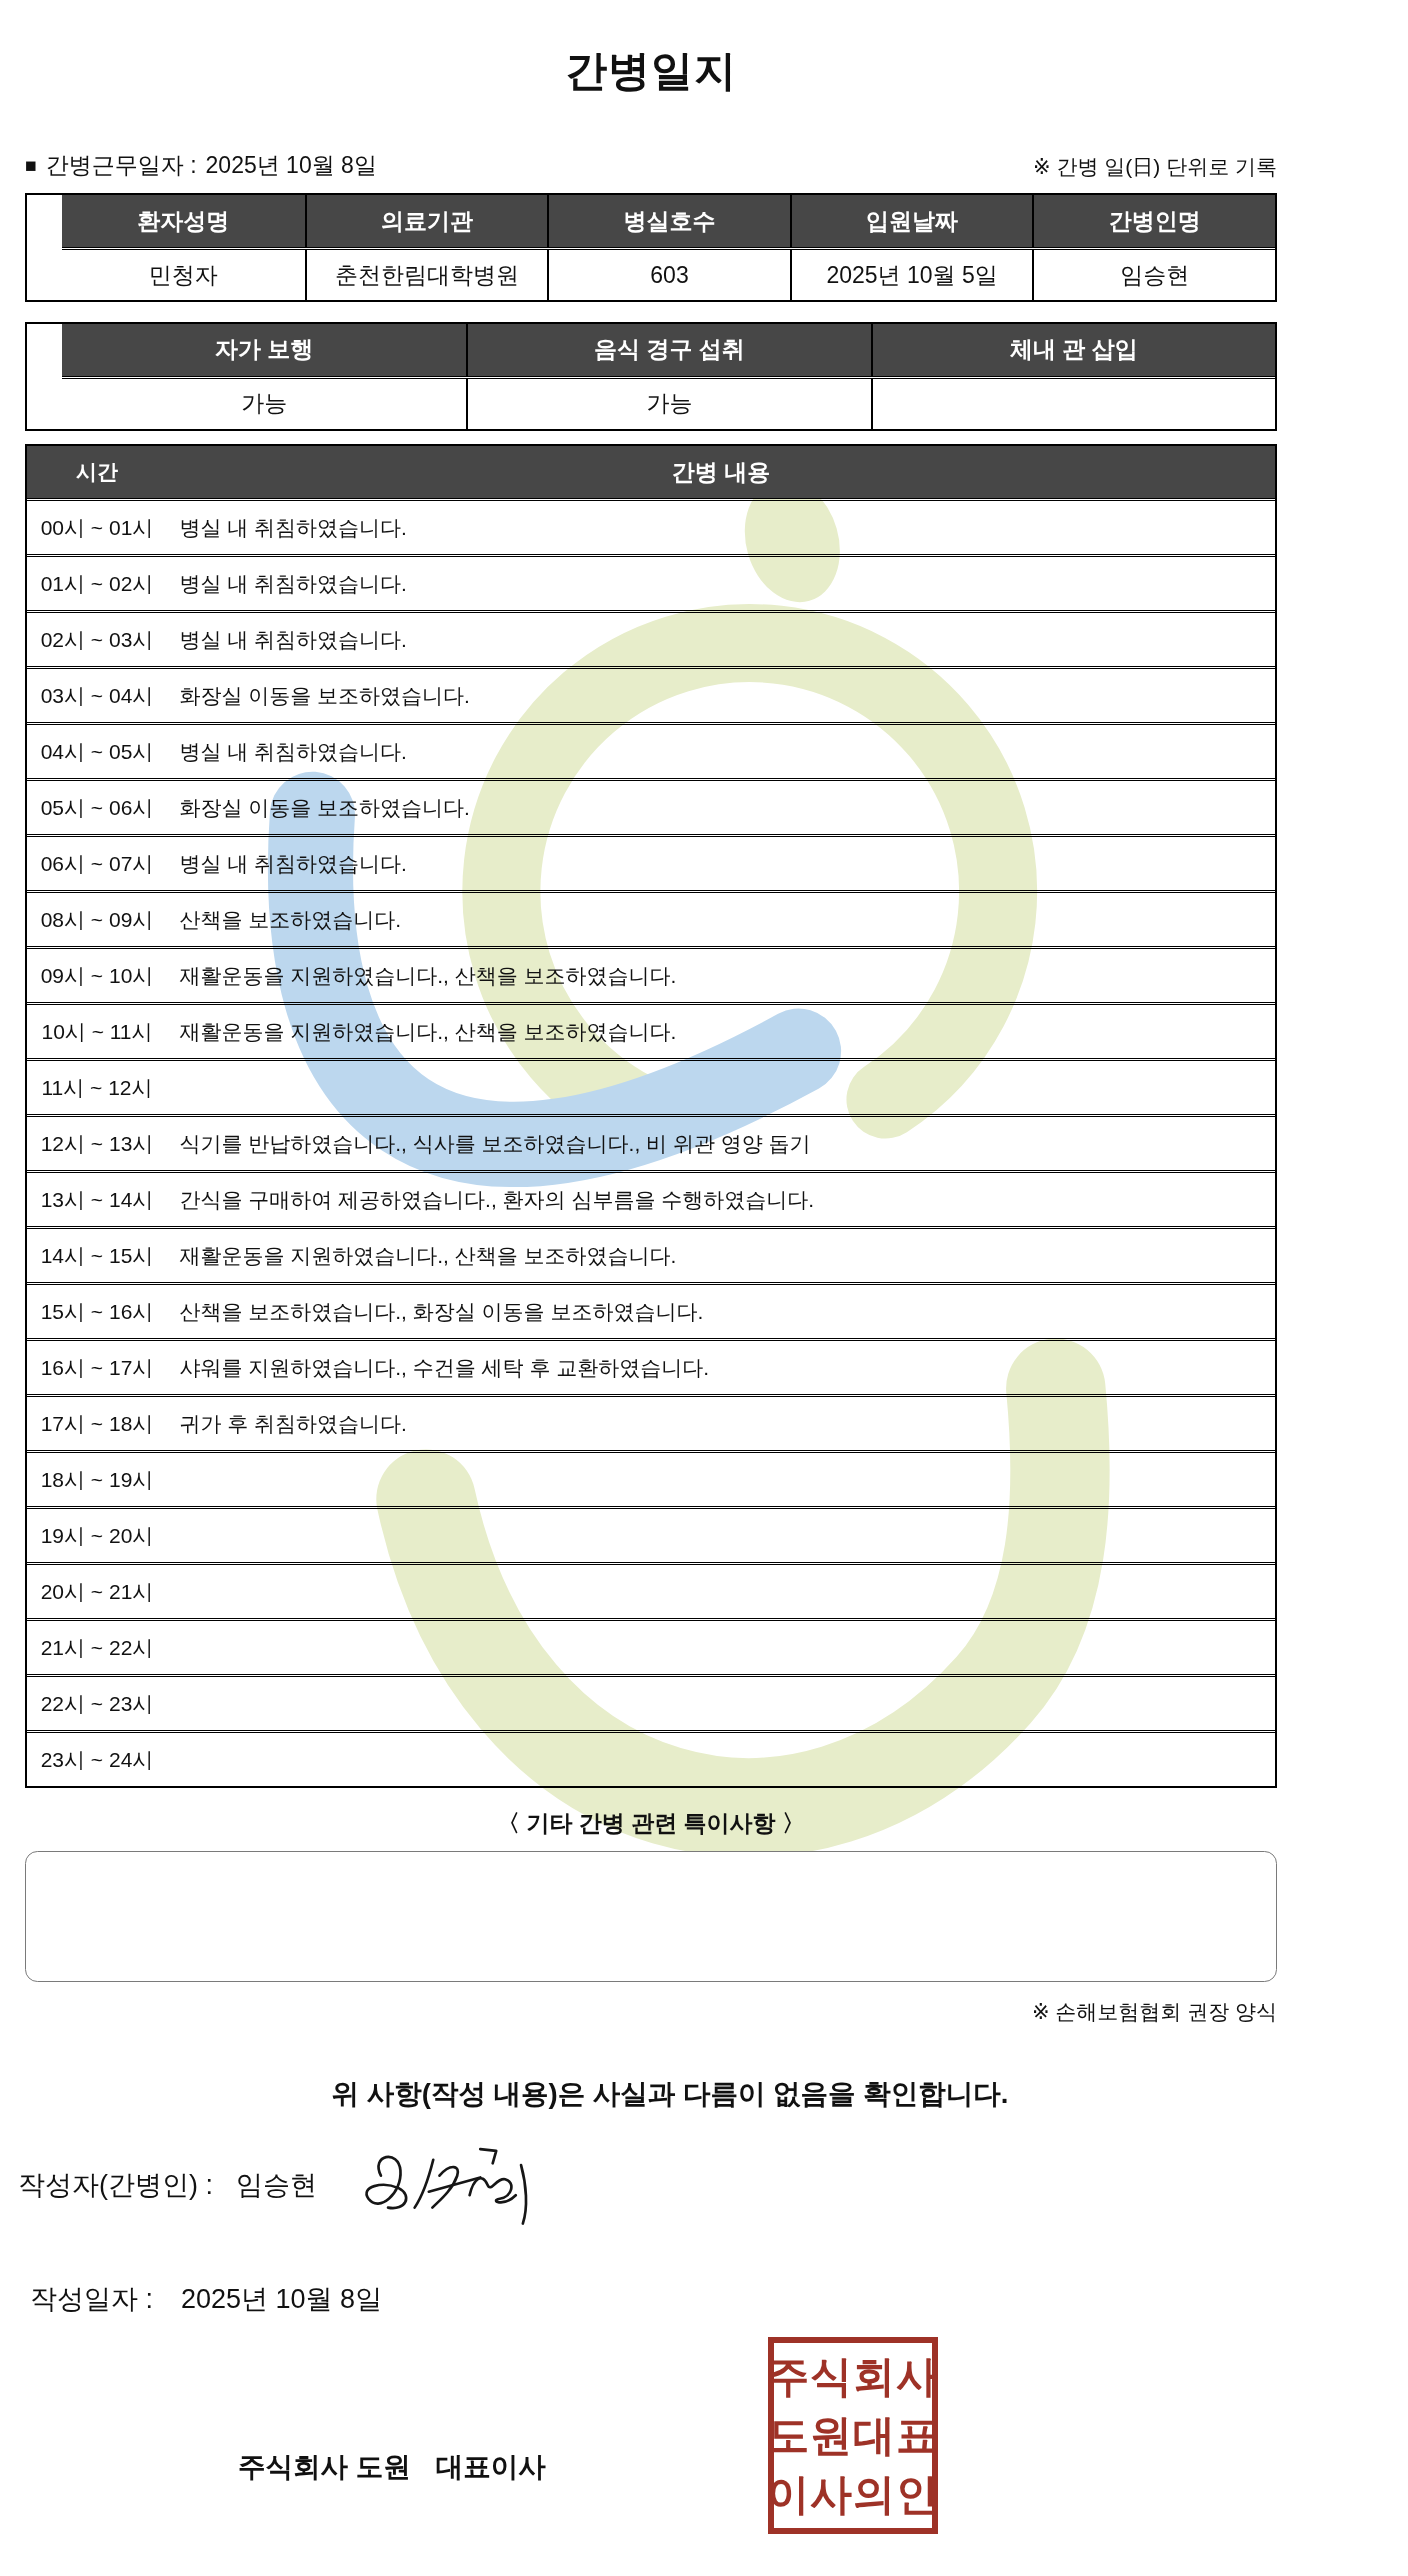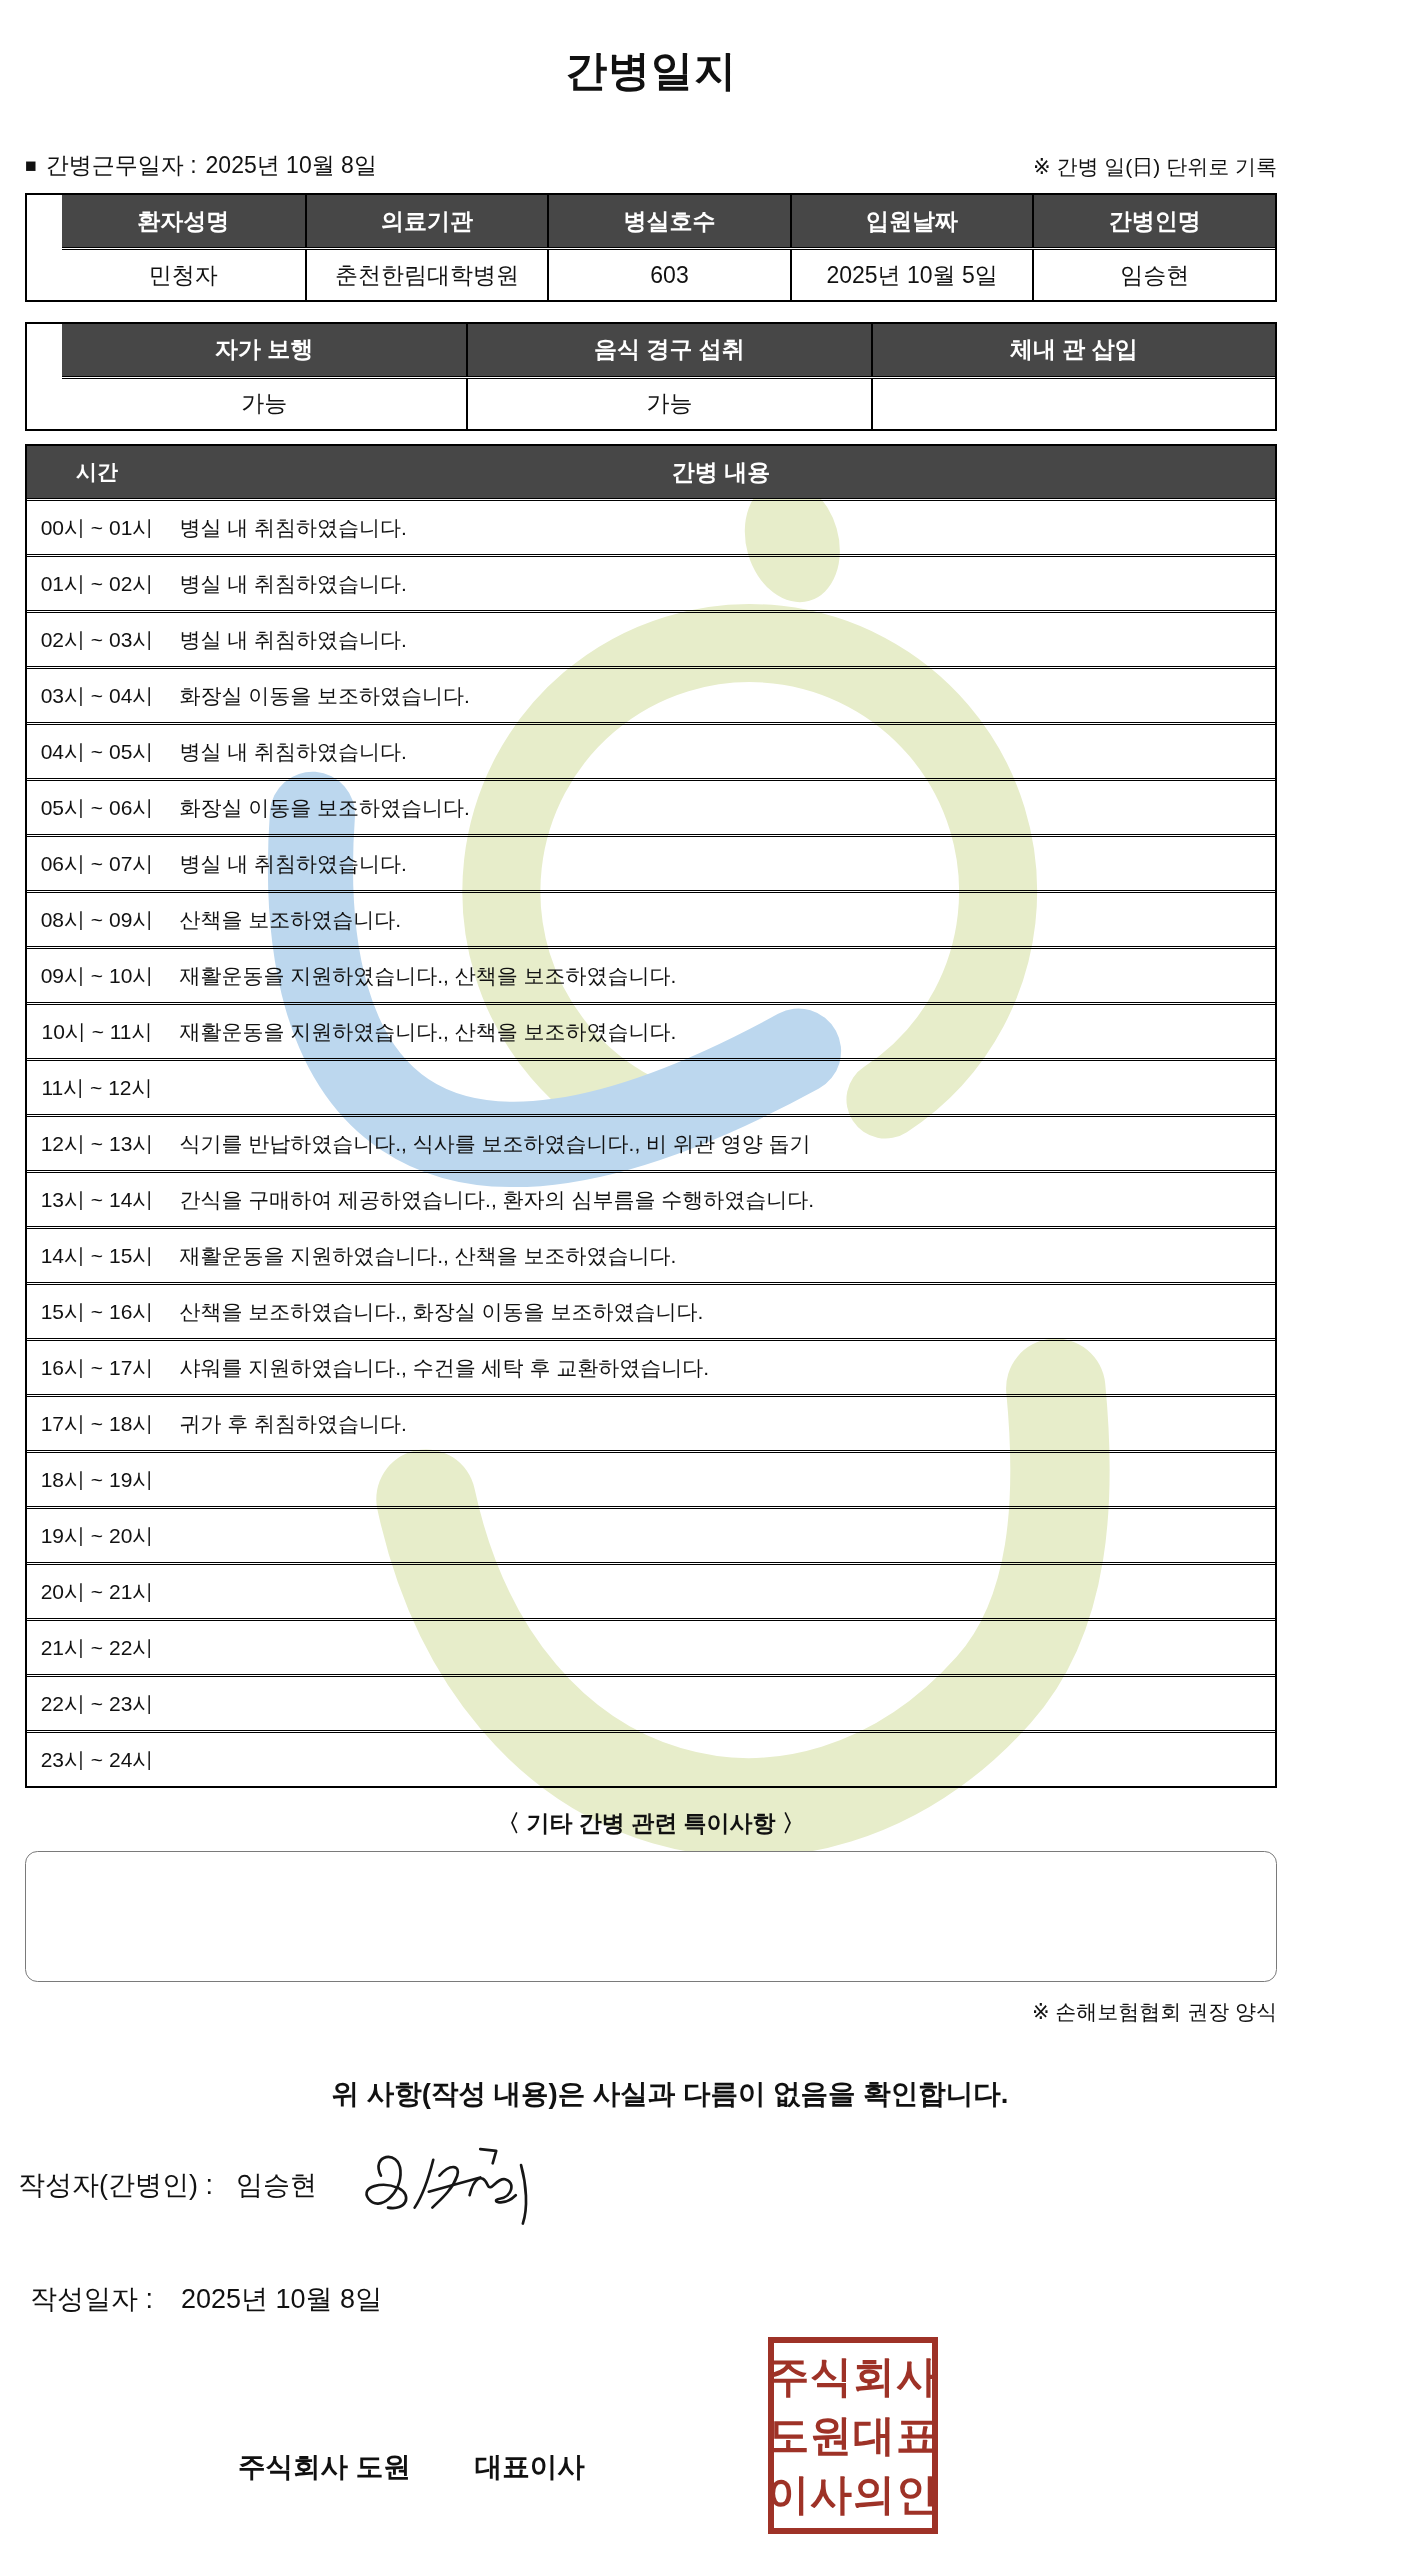--- a/index.html
+++ b/index.html
@@ -144,21 +144,21 @@
     height: 248px;
     margin-top: 18px;
   }
   .company-line {
     position: absolute;
     left: 238px;
     top: 114px;
     font-size: 27.5px;
     font-weight: bold;
     display: flex;
-    gap: 64px;
+    gap: 25px;
     white-space: nowrap;
   }
   .stamp {
     position: absolute;
     left: 768px;
     top: 1.8px;
     width: 170px;
     height: 197px;
     border: 6.2px solid #9e3227;
     display: flex;

